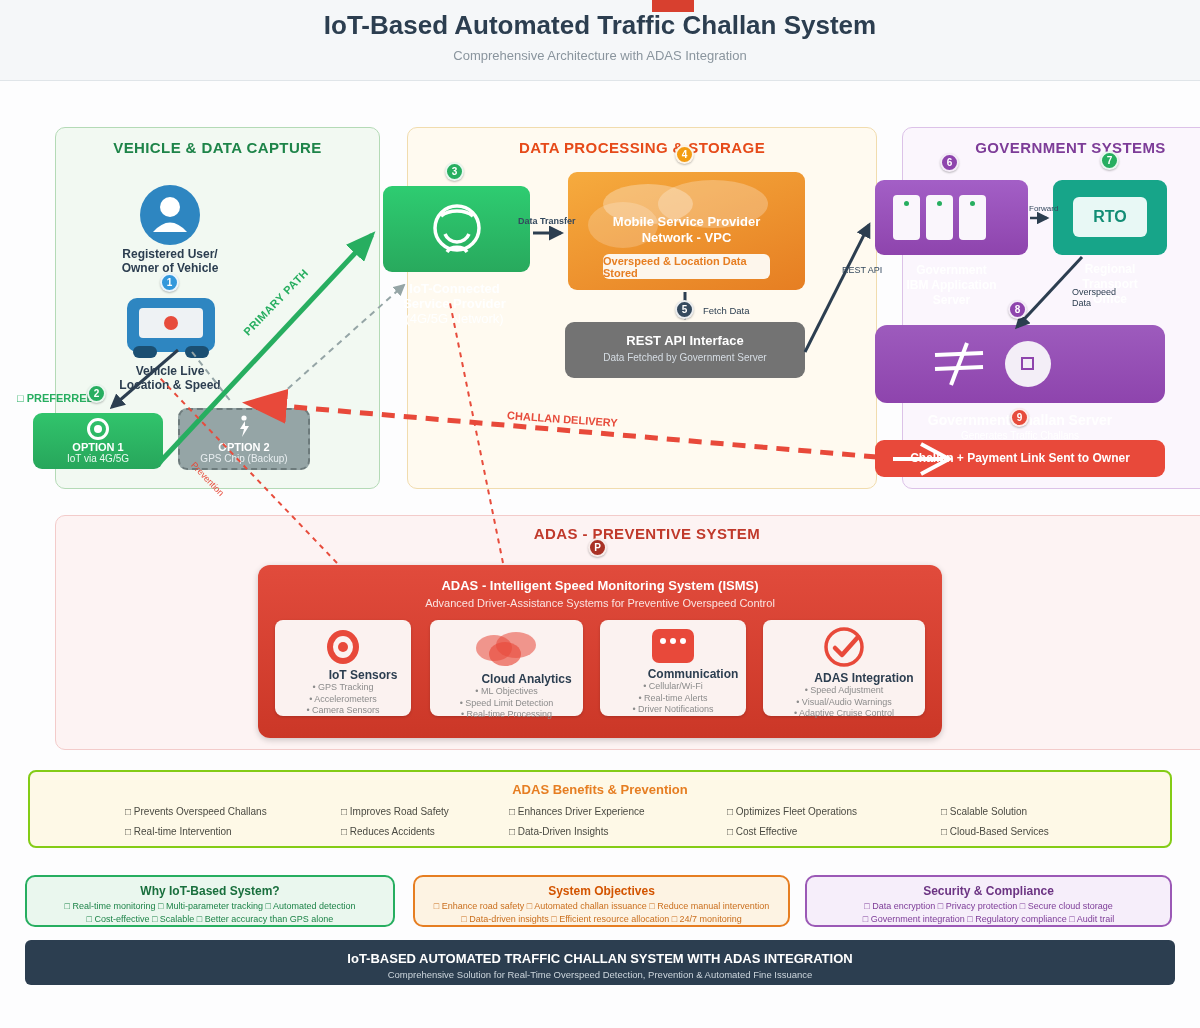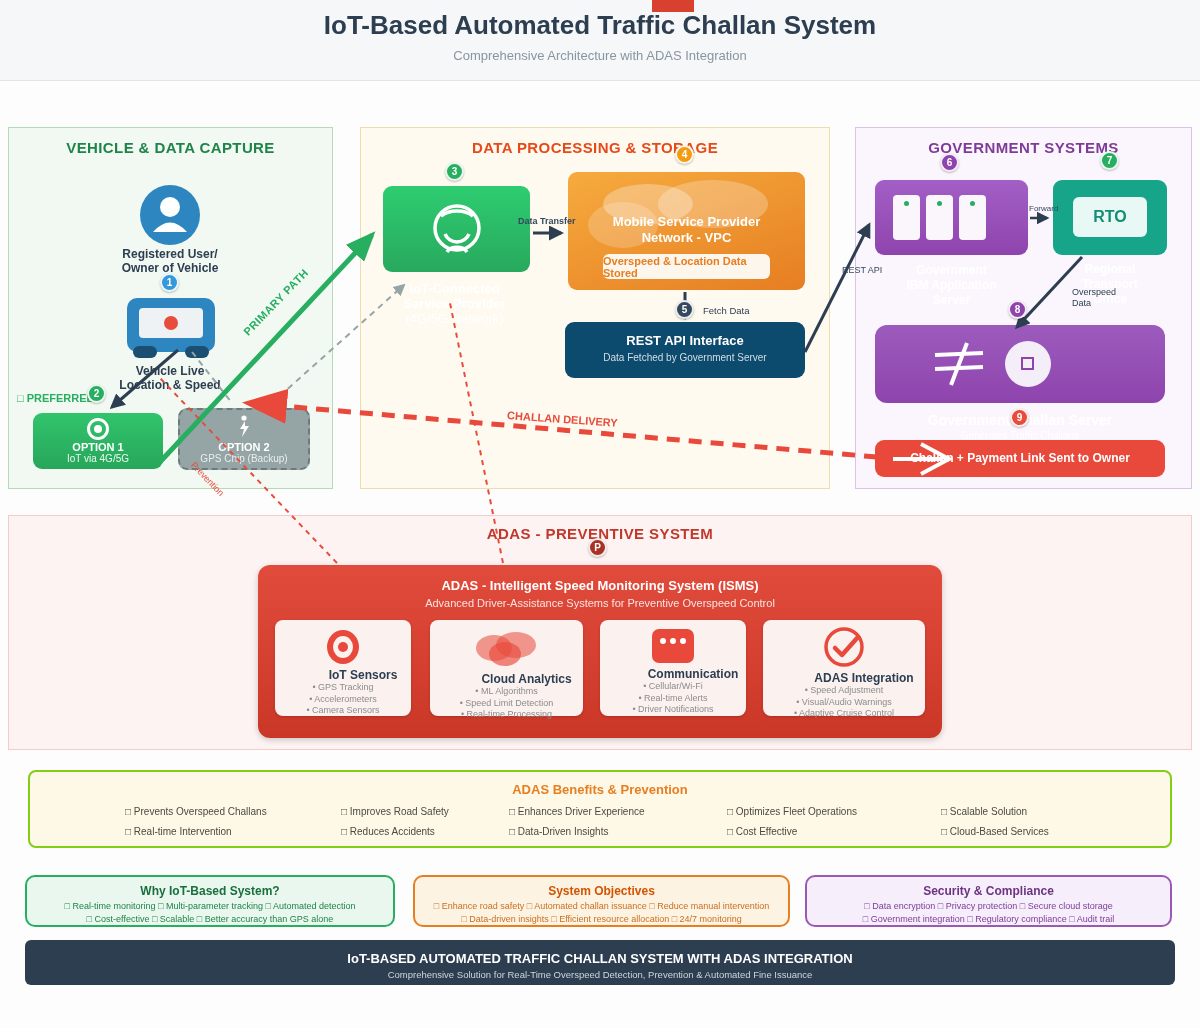--- a/index.html
+++ b/index.html
@@ -3,21 +3,21 @@
 <meta charset="utf-8">
 <style>
   html,body{margin:0;padding:0;background:#fdfdfe;font-family:"Liberation Sans",sans-serif;}
   .stage{position:relative;width:1200px;height:1028px;background:#fdfdfe;overflow:hidden;}
   
   .header{position:absolute;left:0;top:0;width:1200px;height:80px;background:#f5f7f9;border-bottom:1px solid #e0e5e9;}
   .header .title{position:absolute;left:0;top:10px;width:100%;text-align:center;font-size:26px;font-weight:bold;color:#2c3e50;}
   .header .subtitle{position:absolute;left:0;top:48px;width:100%;text-align:center;font-size:13px;color:#8a959e;}
   .top-red-tab{position:absolute;left:652px;top:0;width:42px;height:12px;background:#d8402f;}
   
-  .panel{position:absolute;border-radius:0;box-sizing:border-box;z-index:1;}
+  .panel{position:absolute;border-radius:10px;box-sizing:border-box;z-index:1;margin-left:47px;}
   .panel-title{position:absolute;left:0;top:11px;width:100%;text-align:center;font-size:15px;font-weight:bold;letter-spacing:.4px;z-index:5;}
   .node{position:absolute;border-radius:9px;box-sizing:border-box;z-index:10;}
   .badge{position:absolute;width:19px;height:19px;border-radius:50%;color:#fff;font-size:10px;font-weight:bold;display:flex;align-items:center;justify-content:center;border:2px solid rgba(255,255,255,.9);box-sizing:border-box;z-index:60;box-shadow:0 1px 2px rgba(0,0,0,.25);}
   .lbl{position:absolute;z-index:55;}
   svg.wires{position:absolute;left:0;top:0;z-index:50;pointer-events:none;}
   .wtext{position:absolute;color:#fff;font-weight:bold;text-align:center;z-index:20;}
   
   .adas-card{position:absolute;background:#fbf2f0;border-radius:8px;box-shadow:0 1px 3px rgba(0,0,0,.18);z-index:12;text-align:center;}
   .adas-card .card-title{font-size:12px;font-weight:bold;color:#2c3e50;margin-top:4px;padding-left:40px;}
   .adas-card .card-item{font-size:9px;color:#8c8c8c;line-height:11.5px;}
@@ -109,21 +109,21 @@
     <div style="position:absolute;left:35px;top:12px;width:90px;height:40px;border-radius:50%;background:rgba(255,255,255,.30);"></div>
     <div style="position:absolute;left:90px;top:8px;width:110px;height:48px;border-radius:50%;background:rgba(255,255,255,.25);"></div>
     <div style="position:absolute;left:20px;top:30px;width:70px;height:46px;border-radius:50%;background:rgba(255,255,255,.20);"></div>
     <div style="position:relative;color:#fff;font-size:13px;font-weight:bold;text-align:center;margin-top:42px;line-height:16px;">
       <div>Mobile Service Provider</div>
       <div>Network - VPC</div>
     </div>
     <div style="position:absolute;left:35px;top:82px;width:167px;height:25px;background:#fdf6ec;border-radius:6px;display:flex;align-items:center;justify-content:center;font-size:11px;font-weight:bold;color:#e67e22;">Overspeed &amp; Location Data Stored</div>
   </div>
 
-  <div class="node" style="left:565px;top:322px;width:240px;height:56px;background:#0c4a6e;text-align:center;">
+  <div class="node" style="left:565px;top:322px;width:240px;height:56px;background:#737373;text-align:center;">
     <div style="color:#fff;font-size:13px;font-weight:bold;margin-top:11px;">REST API Interface</div>
     <div style="color:#d6dde4;font-size:10px;margin-top:4px;">Data Fetched by Government Server</div>
   </div>
 
   <div class="panel" style="left:855px;top:127px;width:337px;height:362px;background:#fbf6fd;border:1.5px solid #dcc2e8;">
     <div class="panel-title" style="color:#7d3c98;">GOVERNMENT SYSTEMS</div>
   </div>
   <div class="node" style="left:875px;top:180px;width:153px;height:75px;background:linear-gradient(180deg,#a35fc6,#8e44ad);">
     <div style="position:absolute;left:18px;top:15px;width:27px;height:45px;background:#faf6fc;border-radius:4px;">
         <div style="width:5px;height:5px;border-radius:50%;background:#27ae60;margin:6px auto 0;"></div>
@@ -187,21 +187,21 @@
     <div class="card-item">• Accelerometers</div>
     <div class="card-item">• Camera Sensors</div>
   </div>
   <div class="adas-card" style="left:430px;top:620px;width:153px;height:96px;">
     <svg width="70" height="42" viewBox="0 0 70 42" style="margin-top:6px;">
       <ellipse cx="22" cy="22" rx="18" ry="13" fill="#e8493a" opacity=".55"></ellipse>
       <ellipse cx="44" cy="19" rx="20" ry="13" fill="#e8493a" opacity=".55"></ellipse>
       <ellipse cx="33" cy="28" rx="16" ry="12" fill="#e8493a" opacity=".65"></ellipse>
     </svg>
     <div class="card-title" style="margin-top:0;">Cloud Analytics</div>
-    <div class="card-item">• ML Algorithms</div>
+    <div class="card-item">• ML Objectives</div>
     <div class="card-item">• Speed Limit Detection</div>
     <div class="card-item">• Real-time Processing</div>
   </div>
   <div class="adas-card" style="left:600px;top:620px;width:146px;height:96px;">
     <div style="margin:9px auto 0;width:42px;height:34px;background:#e8493a;border-radius:7px;display:flex;align-items:flex-start;justify-content:center;gap:4px;padding-top:9px;box-sizing:border-box;">
       <div style="width:6px;height:6px;border-radius:50%;background:#fff;"></div>
       <div style="width:6px;height:6px;border-radius:50%;background:#fff;"></div>
       <div style="width:6px;height:6px;border-radius:50%;background:#fff;"></div>
     </div>
     <div class="card-title">Communication</div>

